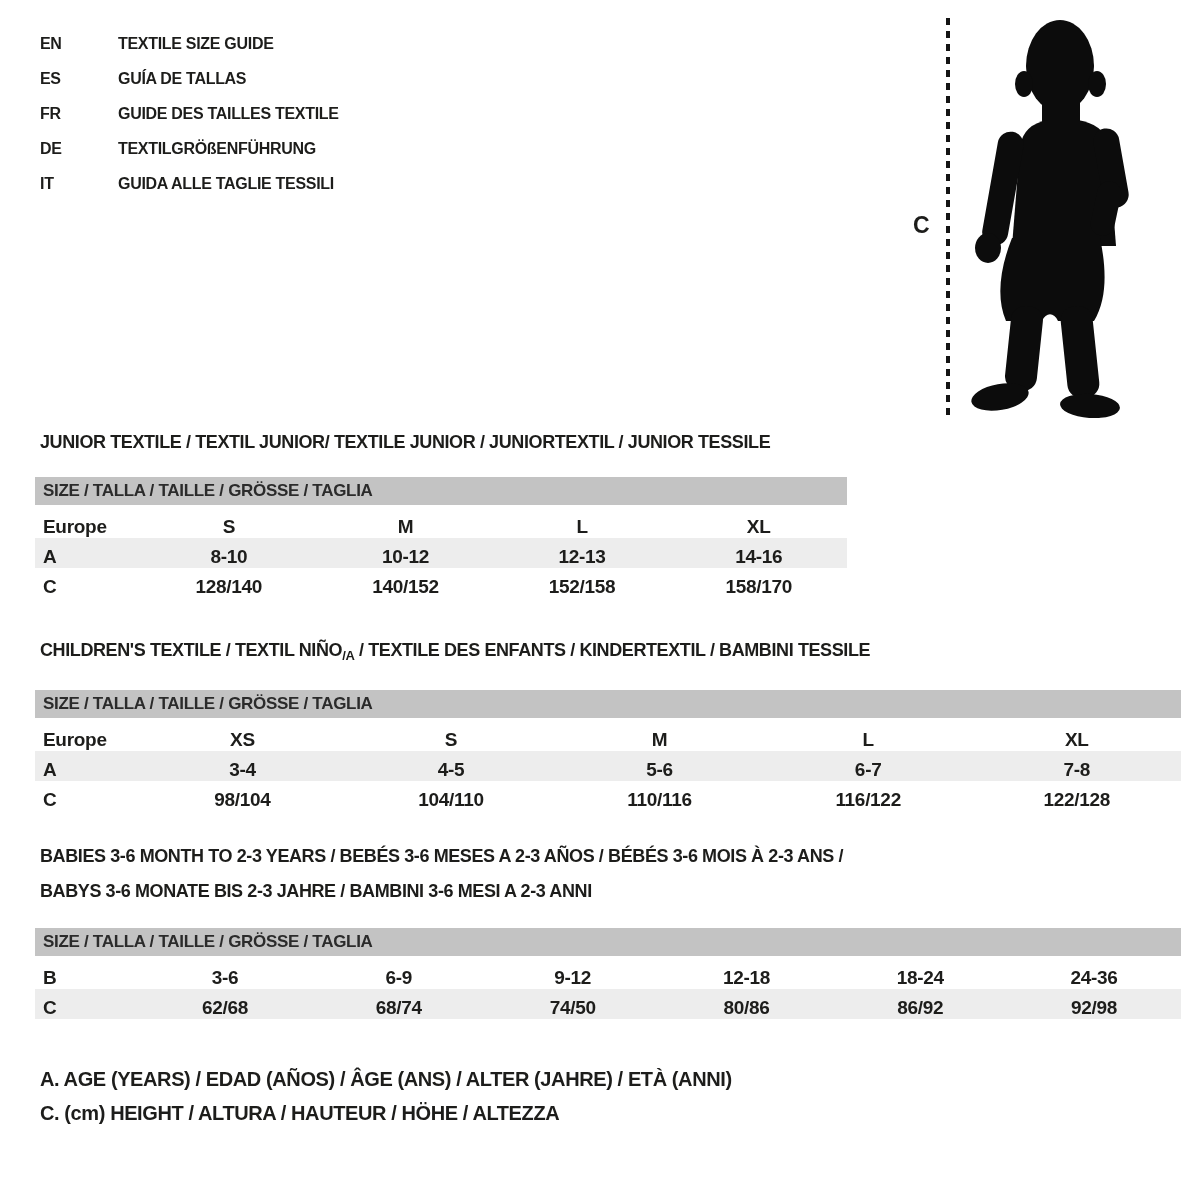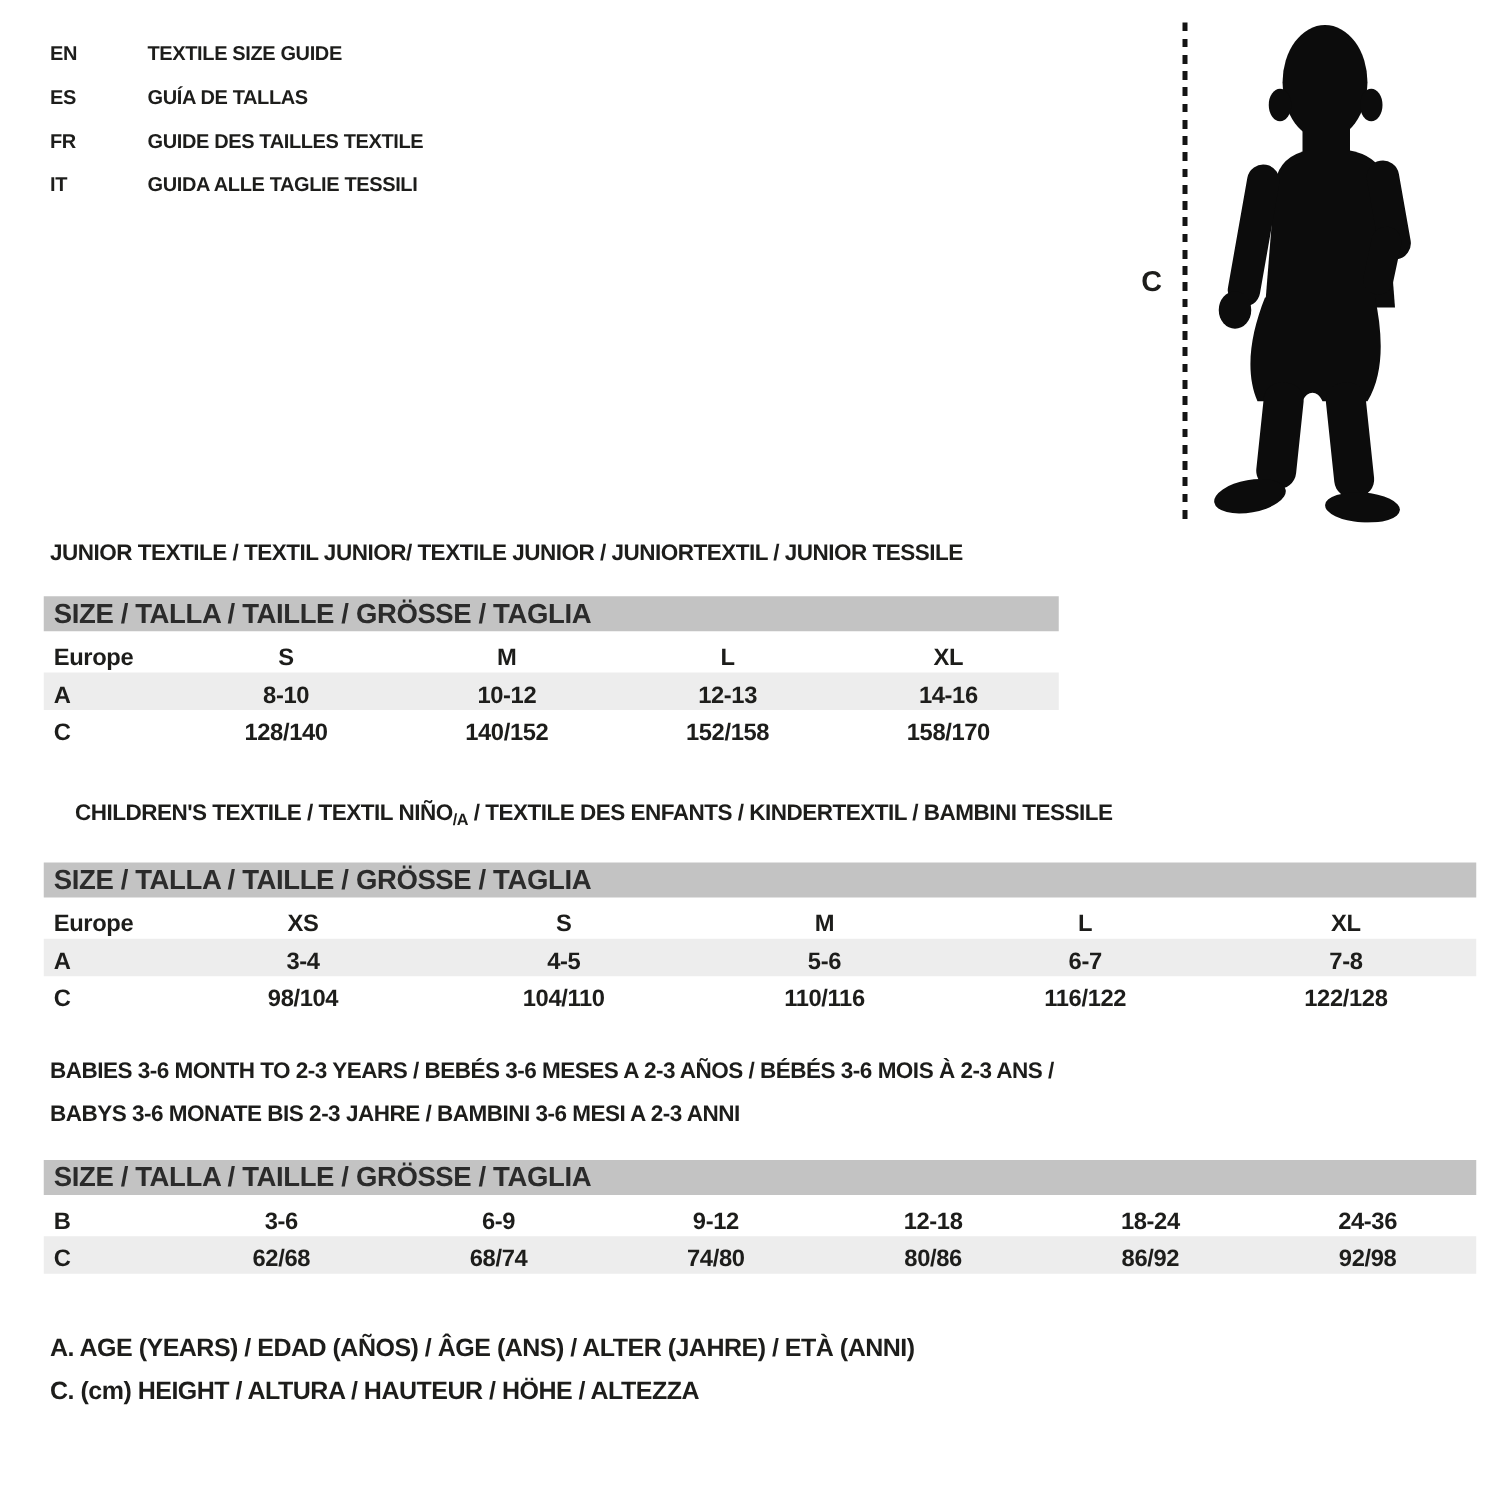--- a/index.html
+++ b/index.html
@@ -13,29 +13,29 @@
   .lang-code{width:78px;}
   
   .measure-line{position:absolute;left:946px;top:18px;width:4px;height:398px;
     background:repeating-linear-gradient(to bottom,#141414 0 7px,transparent 7px 13px);}
   .measure-label{position:absolute;left:913px;top:212px;font-size:23px;}
   .toddler{position:absolute;left:960px;top:16px;width:180px;height:402px;}
   
   .sec-title{position:absolute;left:40px;font-size:18px;letter-spacing:-0.4px;white-space:nowrap;}
   .sec-title .line{height:35px;line-height:24px;}
   #s1-title{top:432px;}
-  #s2-title{top:640px;margin-left:20px;}
+  #s2-title{top:640px;}
   #s3-title{top:844px;}
   .sub{font-size:13px;vertical-align:-4px;}
   
   .size-table{position:absolute;left:35px;}
   .t1{top:477px;width:812px;}
   .t2{top:690px;width:1146px;}
   .t3{top:928px;width:1146px;}
-  .thead{height:28px;line-height:28px;background:#c3c3c3;color:#2b2b2b;font-size:22px;
+  .thead{height:28px;line-height:28px;background:#c3c3c3;color:#2b2b2b;font-size:17px;
     padding-left:8px;letter-spacing:-0.3px;margin-bottom:3px;}
   .trow{display:flex;height:30px;align-items:flex-end;font-size:19px;letter-spacing:-0.3px;}
   .trow.shaded{background:#ededed;}
   .tlabel{padding-left:8px;box-sizing:border-box;}
   .t1 .tlabel{width:13%;}
   .t2 .tlabel,.t3 .tlabel{width:9%;}
   .tcell{flex:1;text-align:center;}
   
   .legend{position:absolute;left:40px;top:1062px;}
   .legend-line{height:34px;line-height:34px;font-size:20px;letter-spacing:-0.4px;white-space:nowrap;}
@@ -50,20 +50,24 @@
       <span class="lang-code">EN</span>
       <span class="lang-label">TEXTILE SIZE GUIDE</span>
     </div>
     <div class="lang-row">
       <span class="lang-code">ES</span>
       <span class="lang-label">GUÍA DE TALLAS</span>
     </div>
     <div class="lang-row">
       <span class="lang-code">FR</span>
       <span class="lang-label">GUIDE DES TAILLES TEXTILE</span>
+    </div>
+    <div class="lang-row">
+      <span class="lang-code">DE</span>
+      <span class="lang-label">TEXTILGRÖßENFÜHRUNG</span>
     </div>
     <div class="lang-row">
       <span class="lang-code">IT</span>
       <span class="lang-label">GUIDA ALLE TAGLIE TESSILI</span>
     </div>
   </div>
 
   <div class="measure-line"></div>
   <div class="measure-label">C</div>
   <svg class="toddler" viewBox="0 0 180 402" xmlns="http://www.w3.org/2000/svg" aria-hidden="true">
@@ -154,21 +158,21 @@
       <span class="tcell">6-9</span>
       <span class="tcell">9-12</span>
       <span class="tcell">12-18</span>
       <span class="tcell">18-24</span>
       <span class="tcell">24-36</span>
     </div>
     <div class="trow shaded">
       <span class="tlabel">C</span>
       <span class="tcell">62/68</span>
       <span class="tcell">68/74</span>
-      <span class="tcell">74/80</span>
+      <span class="tcell">74/50</span>
       <span class="tcell">80/86</span>
       <span class="tcell">86/92</span>
       <span class="tcell">92/98</span>
     </div>
   </div>
 
   <div class="legend">
     <div class="legend-line">A. AGE (YEARS) / EDAD (AÑOS) / ÂGE (ANS) / ALTER (JAHRE) / ETÀ (ANNI)</div>
     <div class="legend-line">C. (cm) HEIGHT / ALTURA / HAUTEUR / HÖHE / ALTEZZA</div>
   </div>

